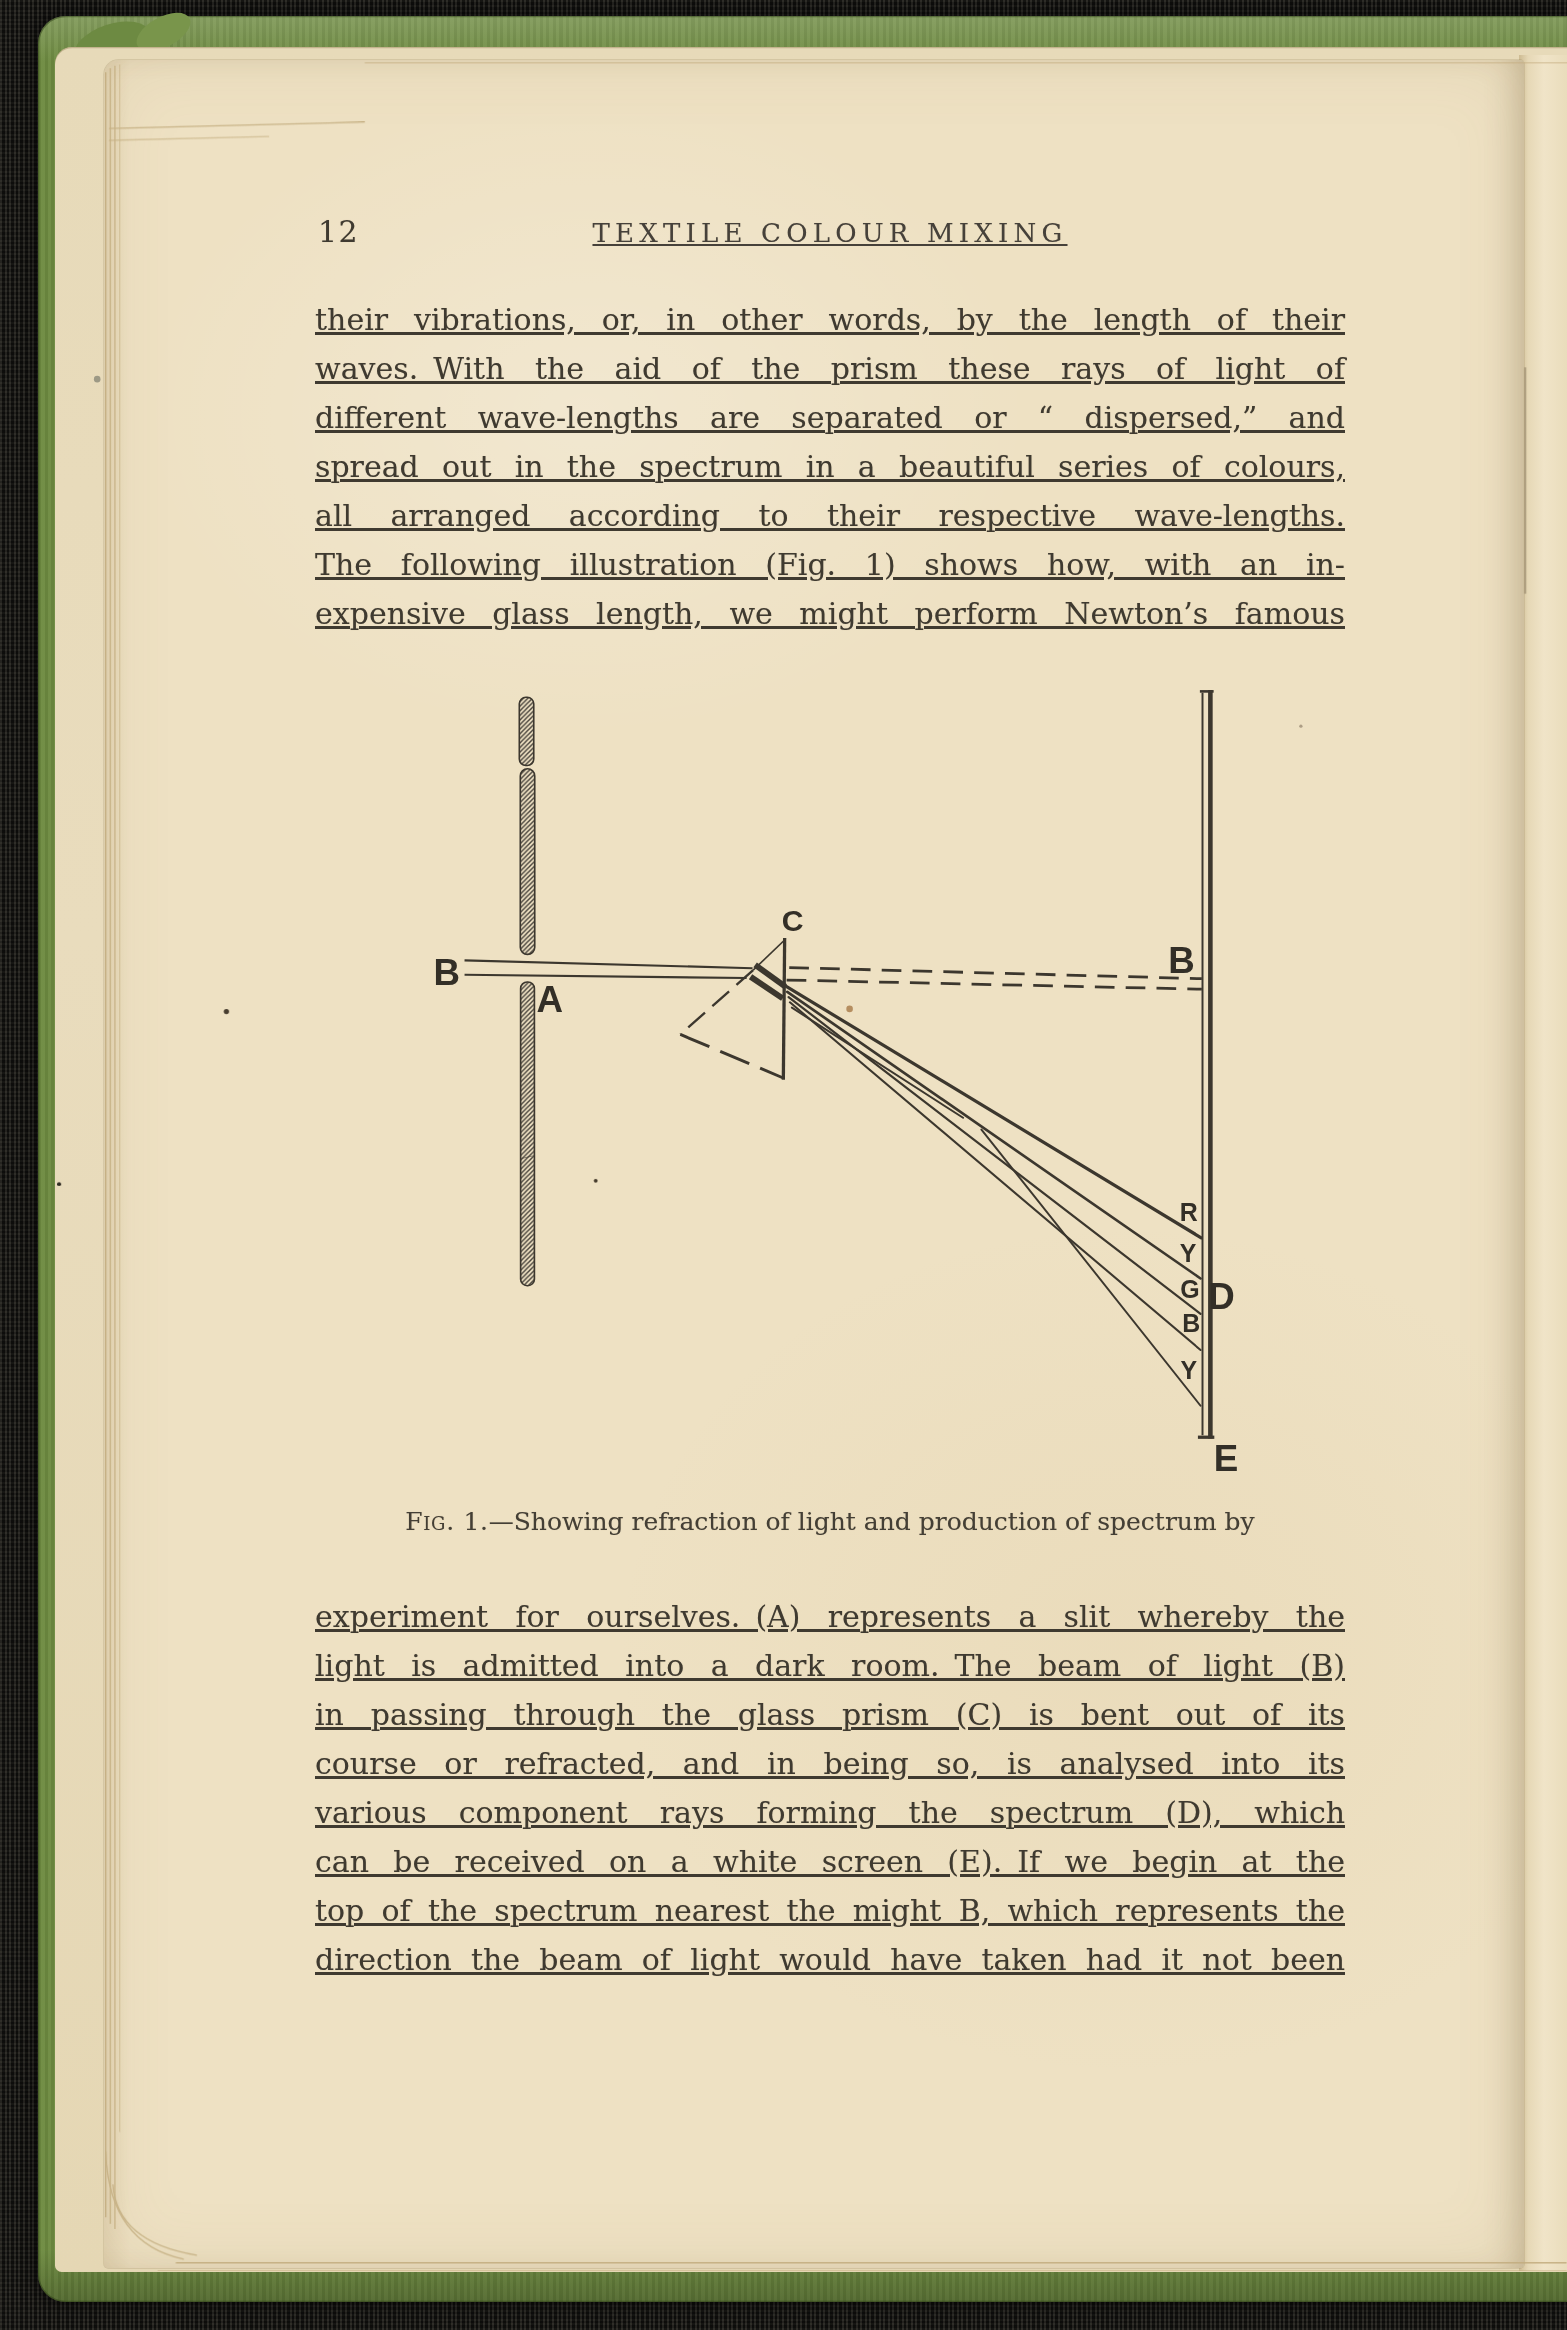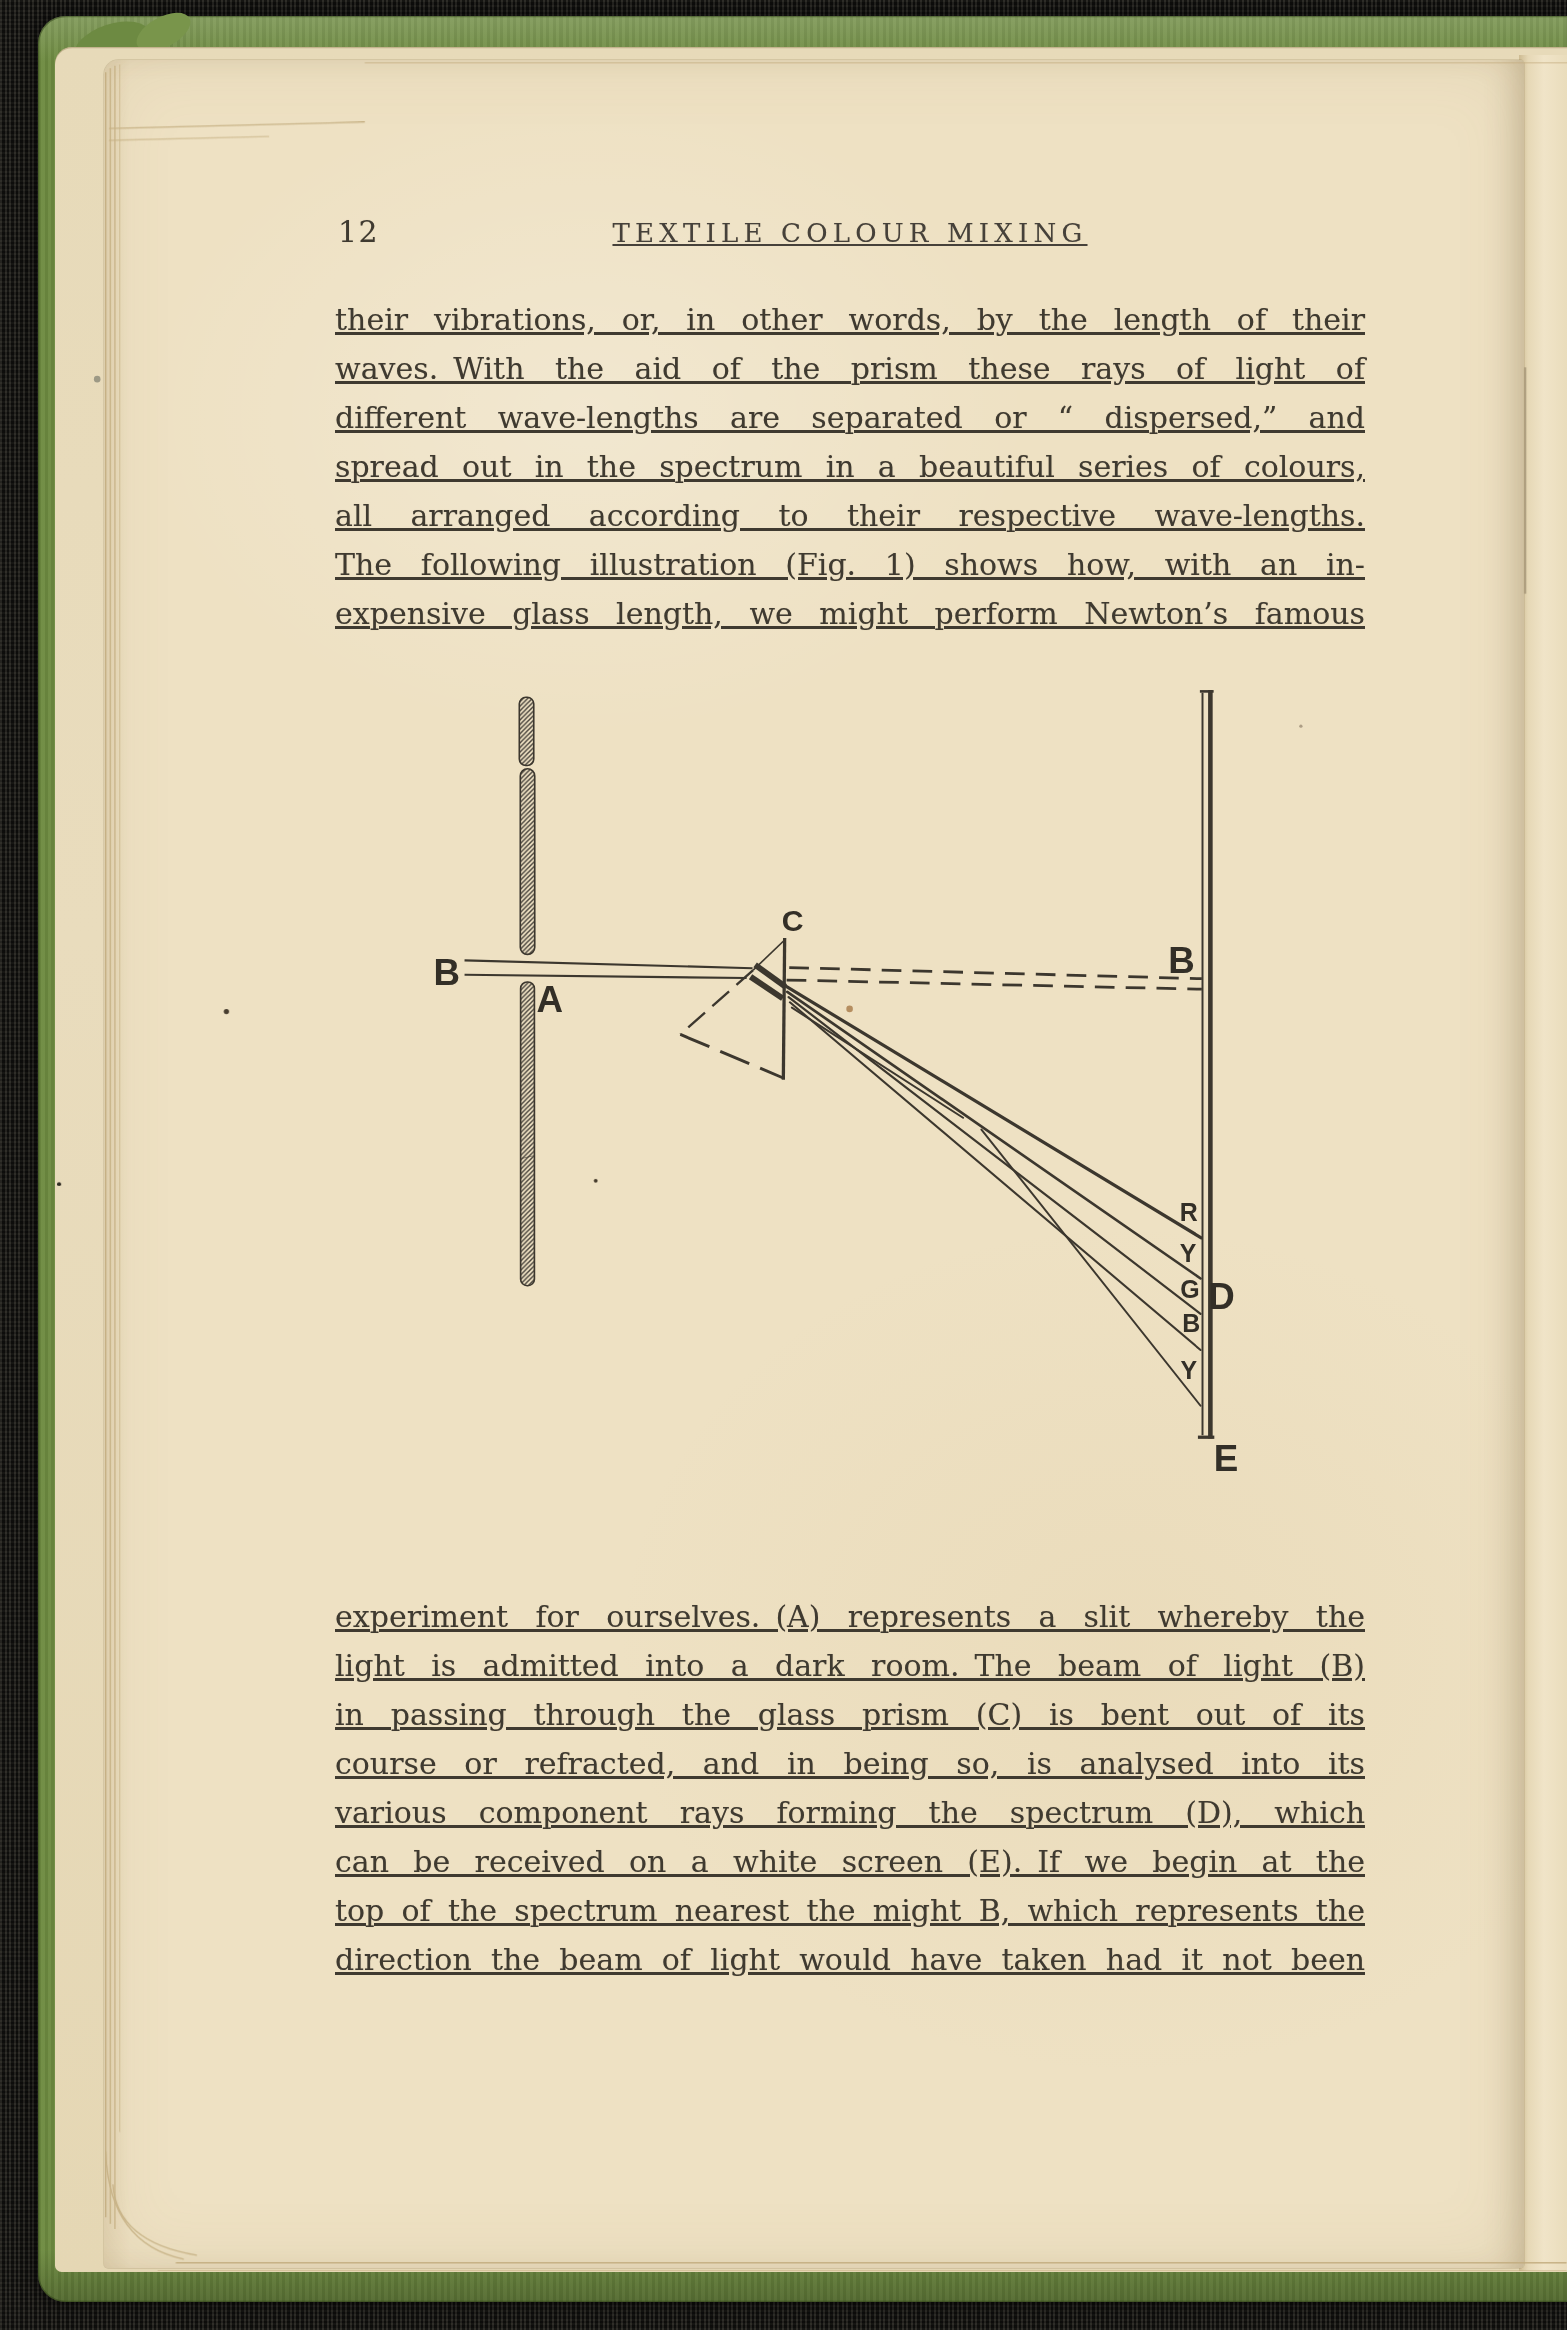--- a/index.html
+++ b/index.html
@@ -42,21 +42,21 @@
     background-image:
       radial-gradient(722px 525px at 34% 16%, rgba(255,255,255,.22), rgba(255,255,255,0) 62%),
       radial-gradient(787px 656px at 72% 72%, rgba(206,180,128,.12), rgba(206,180,128,0) 65%),
       linear-gradient(90deg, rgba(150,120,70,.12), rgba(150,120,70,0) 26px);
     box-shadow:
       inset -21px 0 31.5px -14.4px rgba(110,85,45,.30),
       inset 0 0 72px rgba(150,120,70,.12),
       0 0 0 0.7px rgba(120,100,60,.22);
   }
   svg.overlay{position:absolute;left:0;top:0;width:1568px;height:2330px;}
-  .txt{position:absolute;color:#3f3a30;text-shadow:0 0 0.7px rgba(70,60,45,.30);margin-left:20px;}
+  .txt{position:absolute;color:#3f3a30;text-shadow:0 0 0.7px rgba(70,60,45,.30);}
   .pageno{left:318px;top:214px;font-size:30px;letter-spacing:1.3px;}
   .runhead{left:315px;top:218px;width:1030px;text-align:center;font-size:26px;letter-spacing:5.2px;color:#46413七;text-decoration:underline;}
   .runhead{color:#46413a;}
   .body{left:315px;width:1030px;font-size:30px;line-height:49px;word-spacing:2px;}
   .p1{top:295px;}
   .p2{top:1592px;}
   .jline{text-align:justify;text-align-last:justify;text-decoration:underline;}
   .caption{left:315px;top:1502px;width:1030px;text-align:center;font-size:25px;line-height:39px;color:#443f35;}
   .smallcaps{font-variant:small-caps;letter-spacing:0.7px;}
   .ink{stroke:#3c372e;fill:none;}
@@ -172,20 +172,21 @@
     <div class="jline">their vibrations, or, in other words, by the length of their</div>
     <div class="jline">waves. With the aid of the prism these rays of light of</div>
     <div class="jline">different wave-lengths are separated or “ dispersed,” and</div>
     <div class="jline">spread out in the spectrum in a beautiful series of colours,</div>
     <div class="jline">all arranged according to their respective wave-lengths.</div>
     <div class="jline">The following illustration (Fig. 1) shows how, with an in-</div>
     <div class="jline">expensive glass length, we might perform Newton’s famous</div>
   </div>
 
   <div class="txt caption">
+    <div><span class="smallcaps">Fig. 1.</span><span>—Showing refraction of light and production of spectrum by</span></div>
   </div>
 
   <div class="txt body p2">
     <div class="jline">experiment for ourselves. (A) represents a slit whereby the</div>
     <div class="jline">light is admitted into a dark room. The beam of light (B)</div>
     <div class="jline">in passing through the glass prism (C) is bent out of its</div>
     <div class="jline">course or refracted, and in being so, is analysed into its</div>
     <div class="jline">various component rays forming the spectrum (D), which</div>
     <div class="jline">can be received on a white screen (E). If we begin at the</div>
     <div class="jline">top of the spectrum nearest the might B, which represents the</div>

